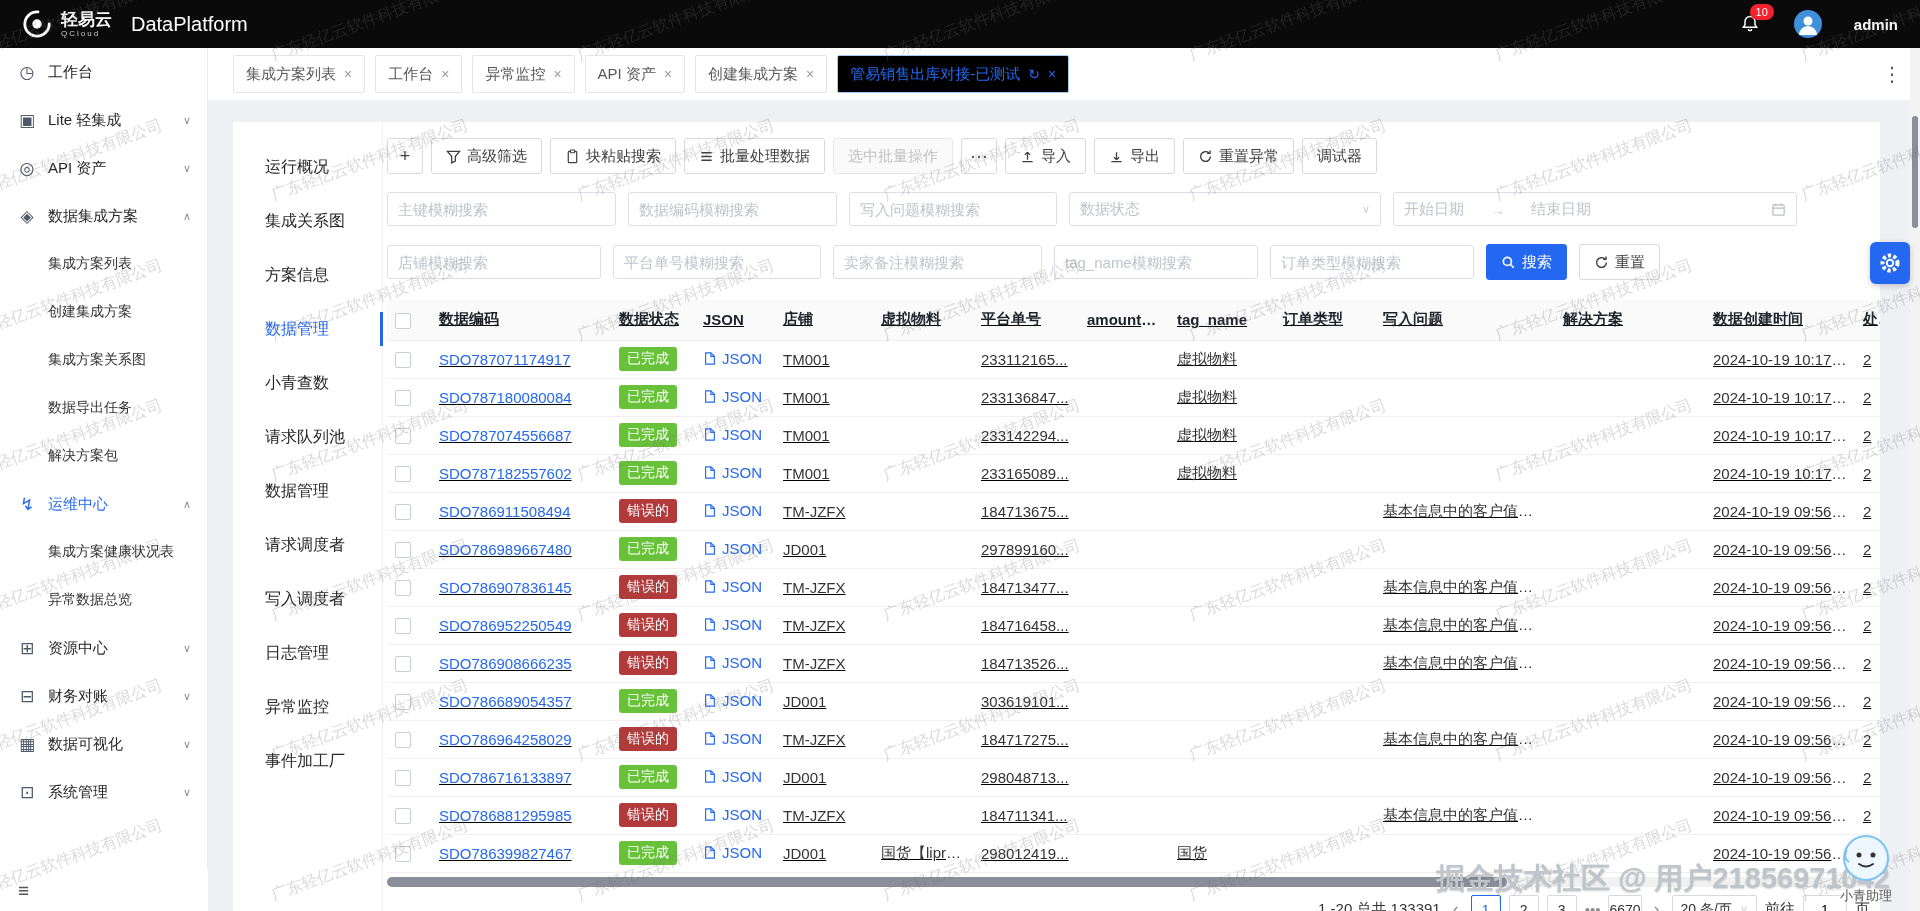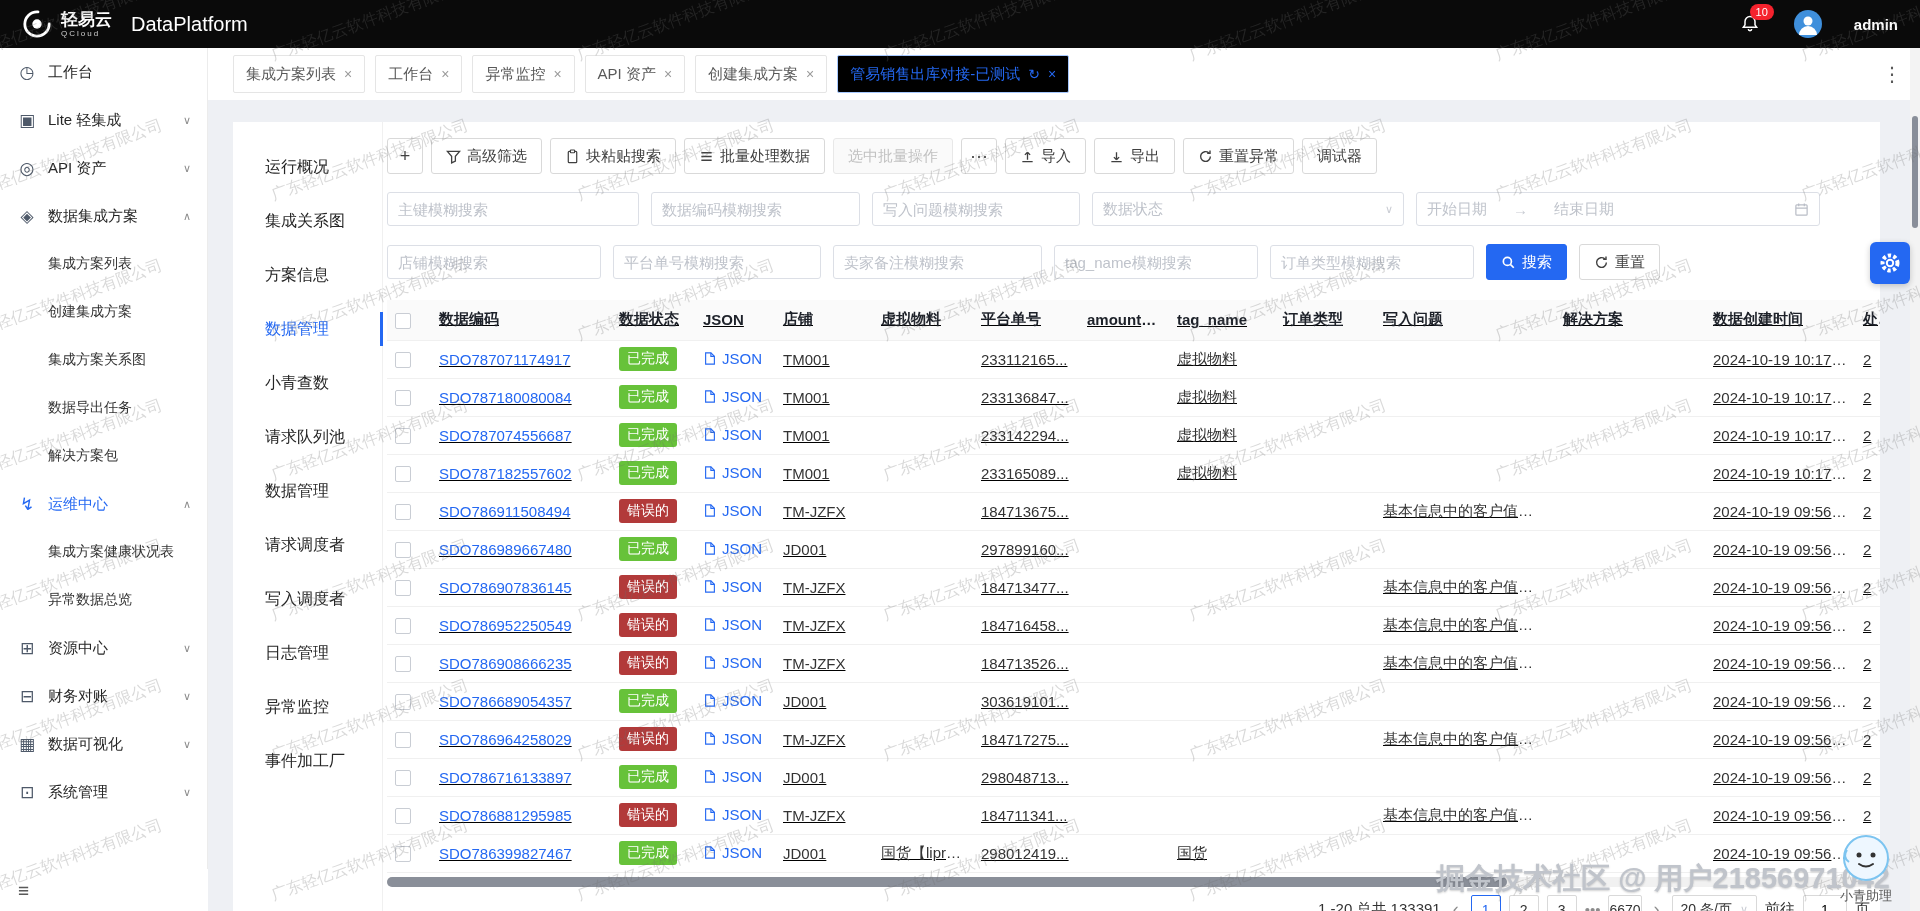--- a/index.html
+++ b/index.html
@@ -289,21 +289,21 @@
               <path d="M12.8 1.6v3h-3" fill="none" stroke="currentColor" stroke-width="1.5"></path>
             </svg>
           </span>
           <span>重置异常</span>
         </button>
         <button class="btn">
           <span>调试器</span>
         </button>
       </div>
     <div class="filters" id="filter-row1">
-        <input class="f-ctrl" placeholder="主键模糊搜索" style="width: 252px;">
+        <input class="f-ctrl" placeholder="主键模糊搜索" style="width: 229px;">
         <input class="f-ctrl" placeholder="数据编码模糊搜索" style="width: 209px;">
         <input class="f-ctrl" placeholder="写入问题模糊搜索" style="width: 208px;">
         <div class="f-ctrl" style="width: 312px;">
           <span class="ph">数据状态</span>
           <span class="sel-arrow">∨</span>
         </div>
         <div class="f-ctrl" style="width: 404px;">
           <span class="ph">开始日期</span>
           <span class="range-sep">→</span>
           <span class="ph">结束日期</span>

